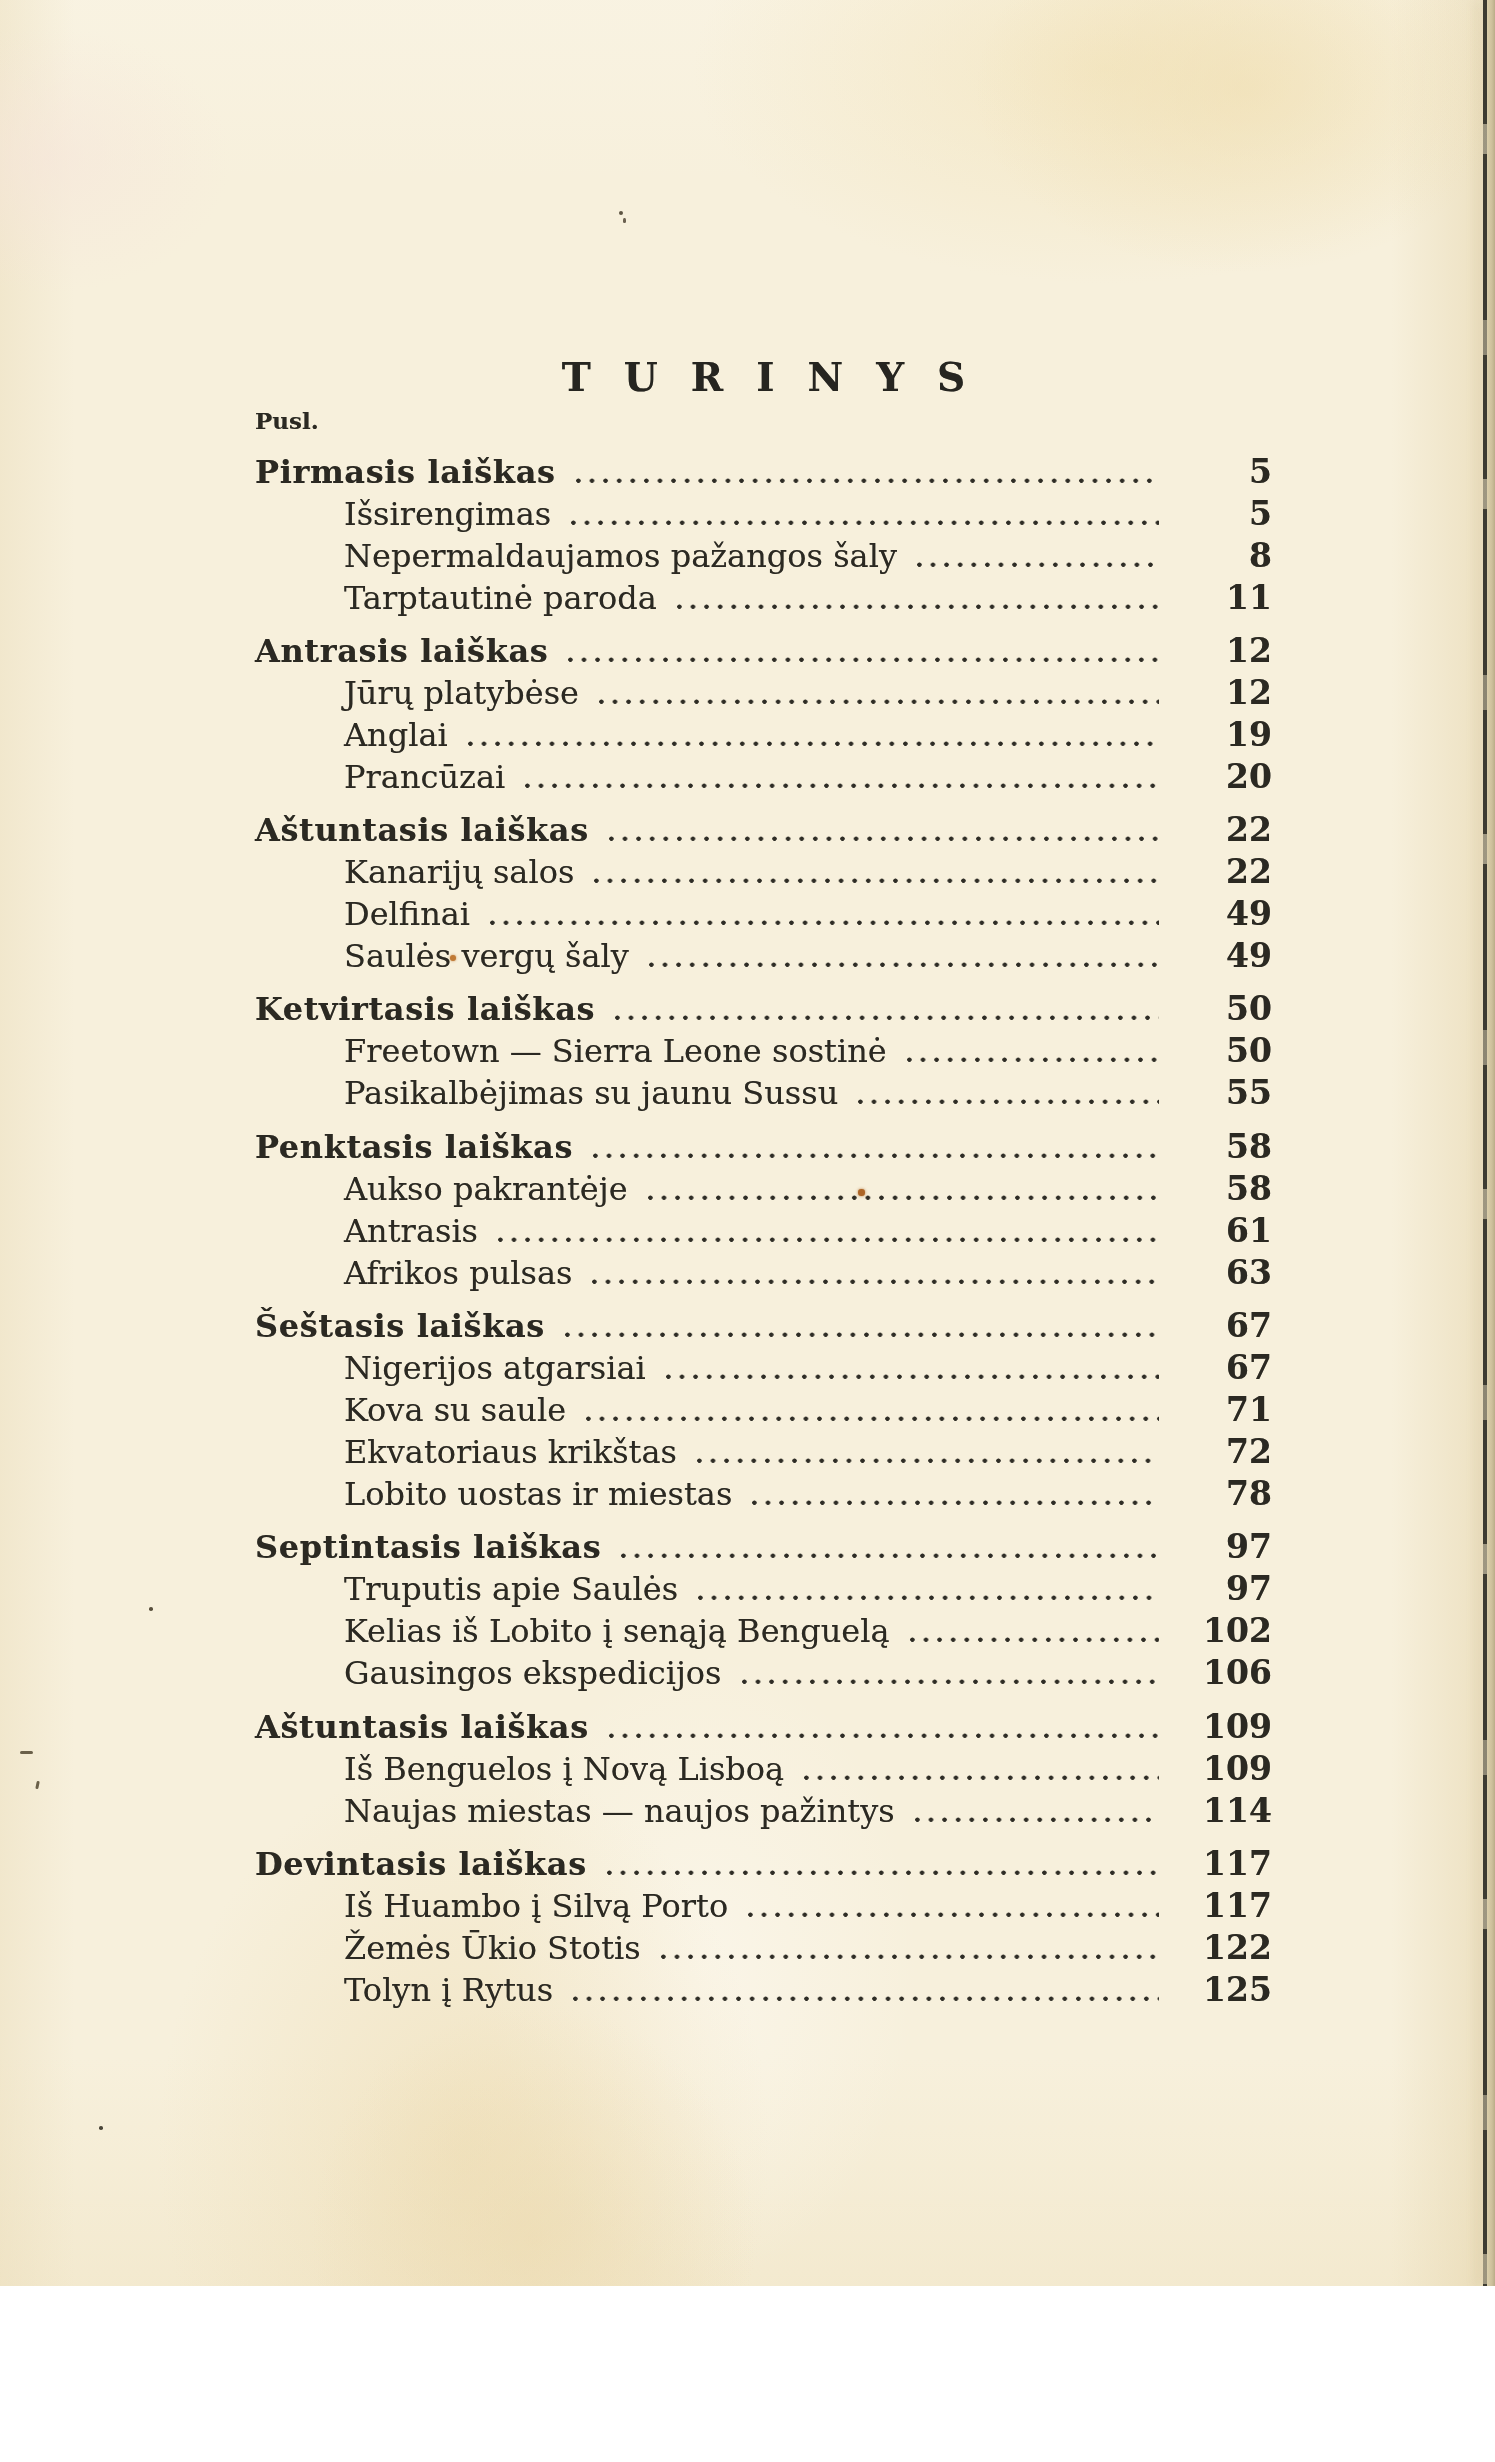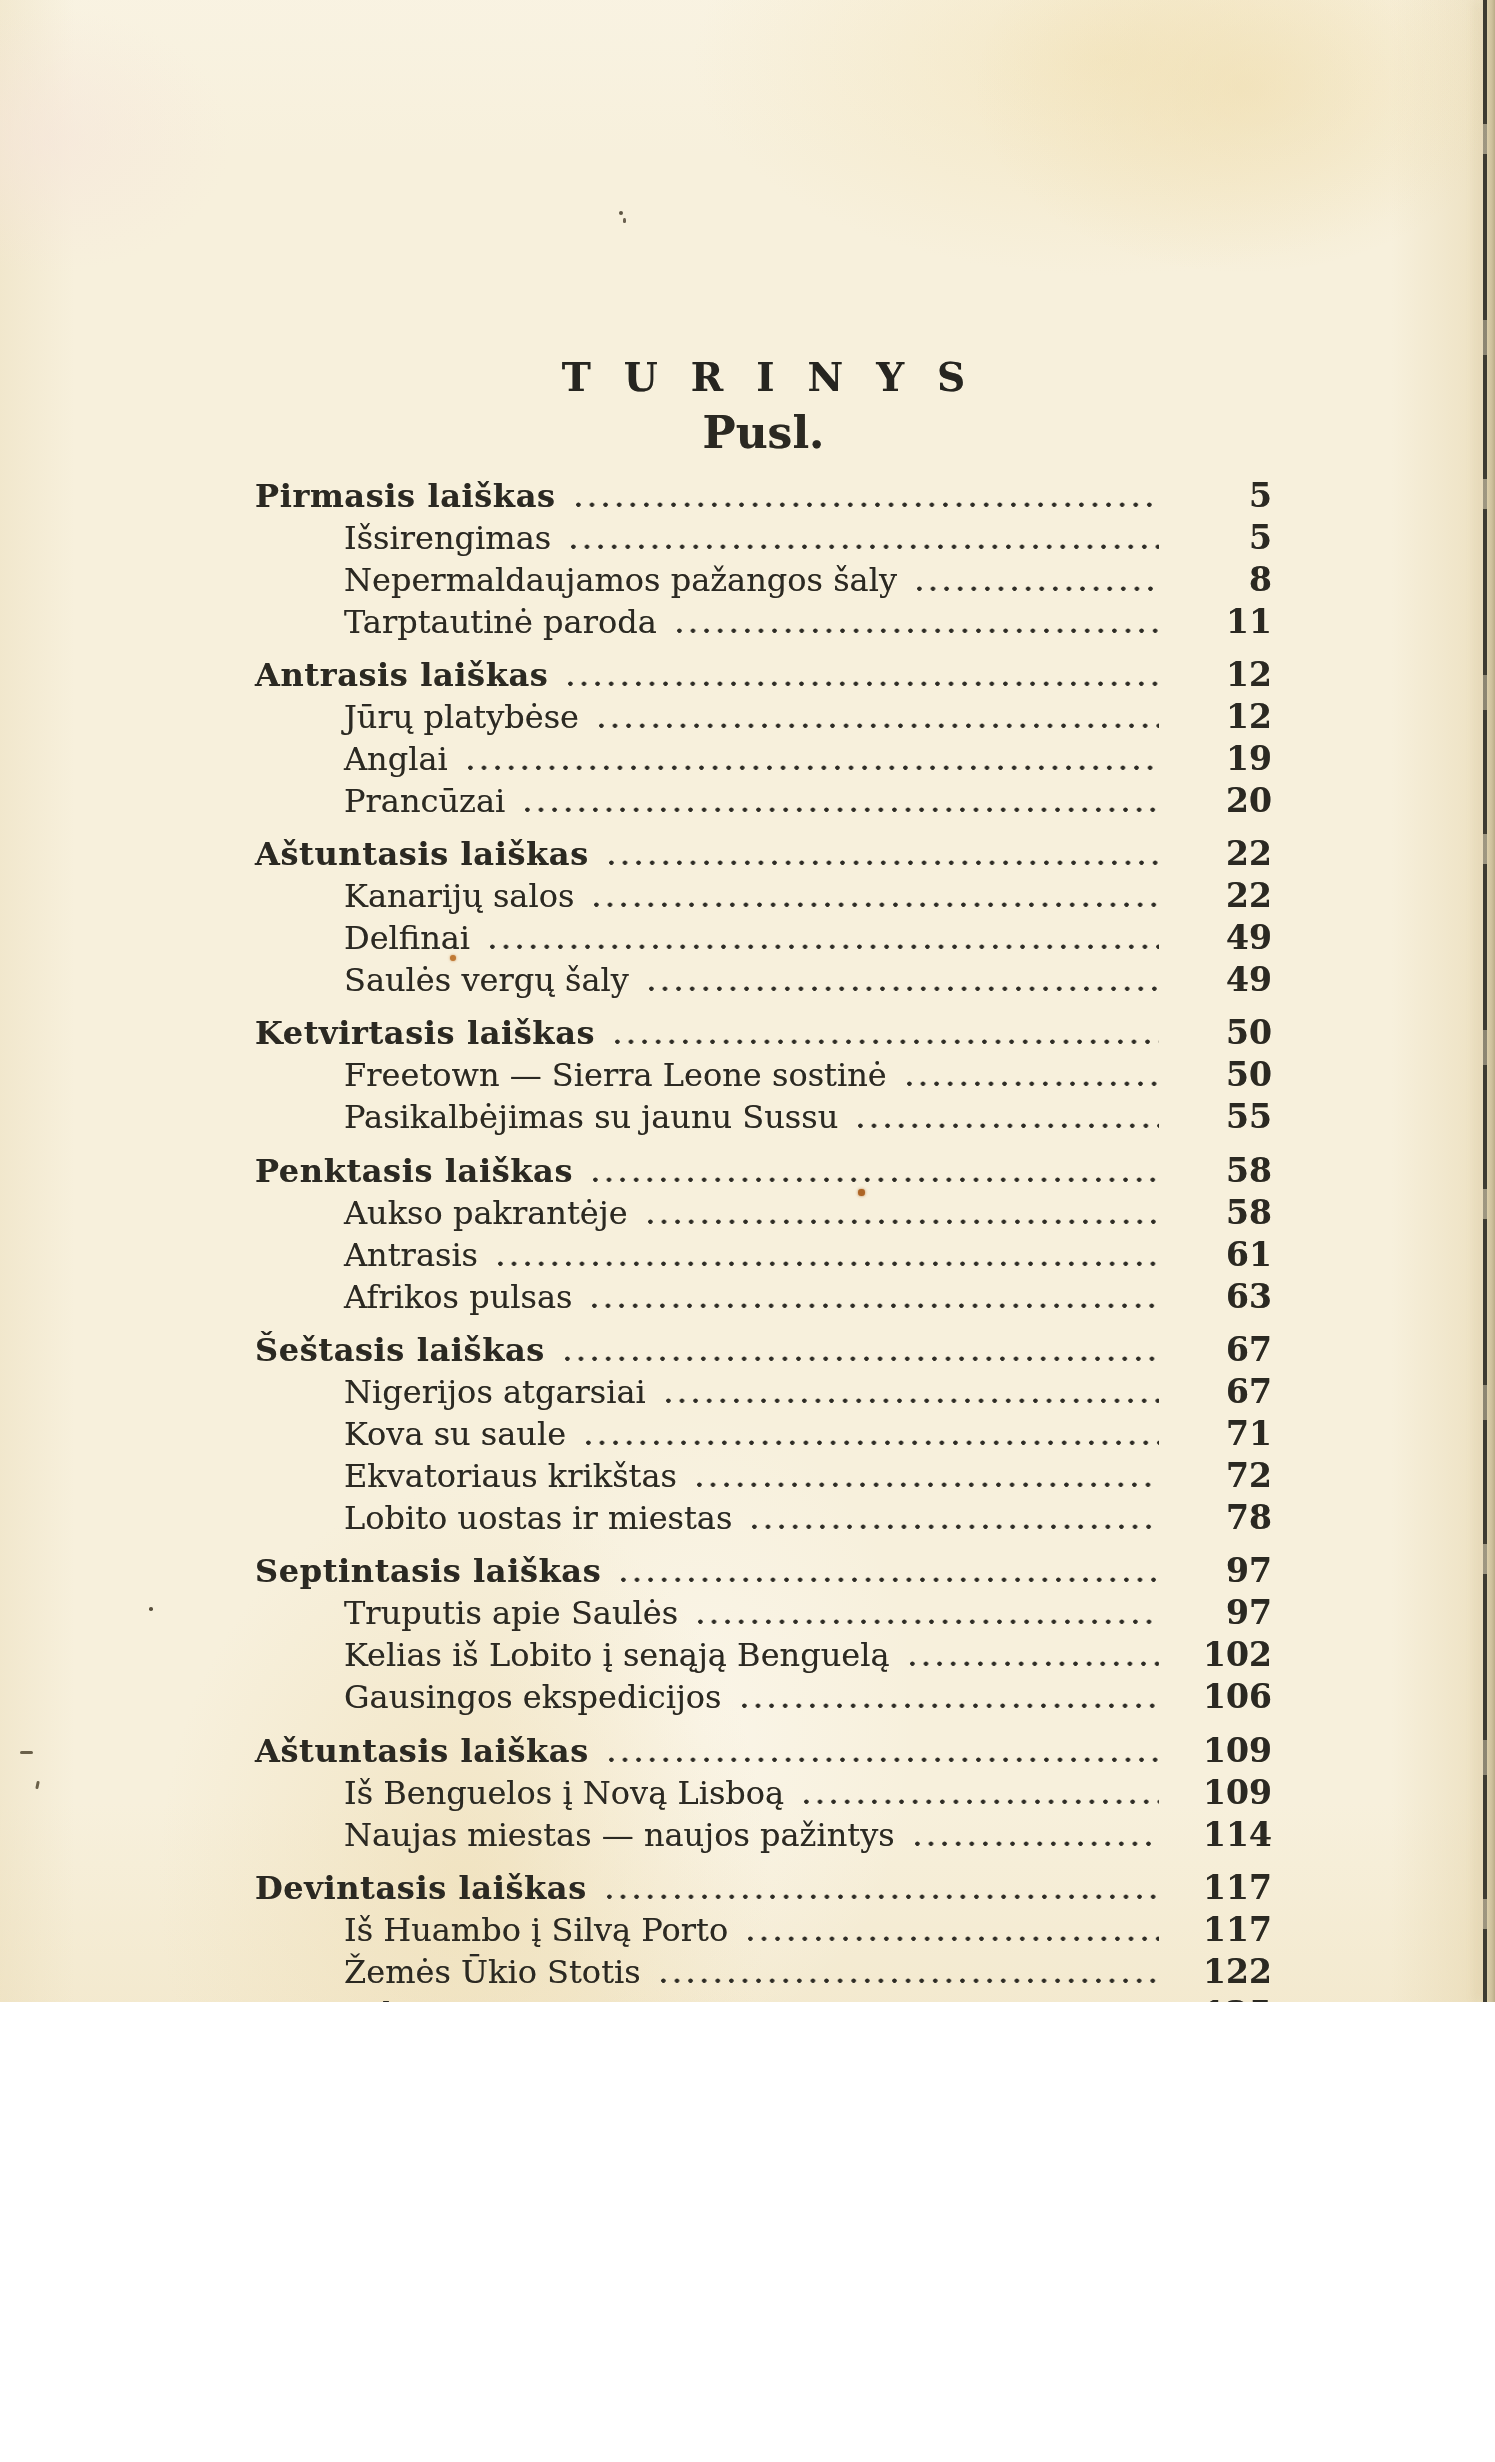--- a/index.html
+++ b/index.html
@@ -10,21 +10,21 @@
     --edge-strip:#cdc09c;
   }
   *{margin:0;padding:0;box-sizing:border-box;}
   html,body{background:#ffffff;}
   body{
     width:1496px;height:2462px;
     font-family:"DejaVu Serif","Liberation Serif",serif;
     color:var(--ink);
   }
   .page{
-    position:relative;width:1496px;height:2002px;overflow:hidden;
+    position:relative;width:1496px;height:2286px;overflow:hidden;
     background-color:var(--paper);
     background-image:
       radial-gradient(ellipse 592px 308px at 74% 3%, rgba(241,224,178,.55), rgba(241,224,178,0) 70%),
       radial-gradient(ellipse 249px 178px at 3% 7%, rgba(246,229,219,.6), rgba(246,229,219,0) 75%),
       radial-gradient(ellipse 450px 580px at 31% 94%, rgba(236,217,172,.50), rgba(236,217,172,0) 68%),
       radial-gradient(ellipse 308px 450px at 47% 86%, rgba(252,248,238,.65), rgba(252,248,238,0) 70%),
       linear-gradient(90deg, rgba(232,217,180,.38), rgba(255,255,255,0) 5%, rgba(255,255,255,0) 93%, rgba(226,209,166,.55) 100%),
       linear-gradient(180deg, rgba(250,245,231,.5), rgba(255,255,255,0) 8%, rgba(255,255,255,0) 90%, rgba(238,224,188,.4) 100%);
   }
   
@@ -41,21 +41,21 @@
   }
   
   .content{position:absolute;left:255px;top:354px;width:1017px;}
   .title{
     text-align:center;font-size:39px;font-weight:700;
     letter-spacing:33px;margin-right:-33px;
     color:#262520;text-shadow:0 0 0.6px rgba(38,37,32,.55);
     white-space:nowrap;
   }
   .pusl-row{
-    text-align:center;font-size:44px;font-weight:700;margin-top:7px;
+    text-align:left;font-size:23px;font-weight:700;margin-top:7px;
     text-shadow:0 0 0.6px rgba(38,37,32,.45);
   }
   .toc{margin-top:16.6px;}
   .row{display:flex;align-items:baseline;line-height:41px;font-size:32px;}
   .row .label{white-space:nowrap;text-shadow:0 0 0.6px rgba(38,37,32,.4);}
   .row.header{font-weight:700;margin-top:11.3px;}
   .row.header .label{letter-spacing:0.6px;}
   .toc .row:first-child{margin-top:0;}
   .row.sub .label{padding-left:89px;}
   .leader{

